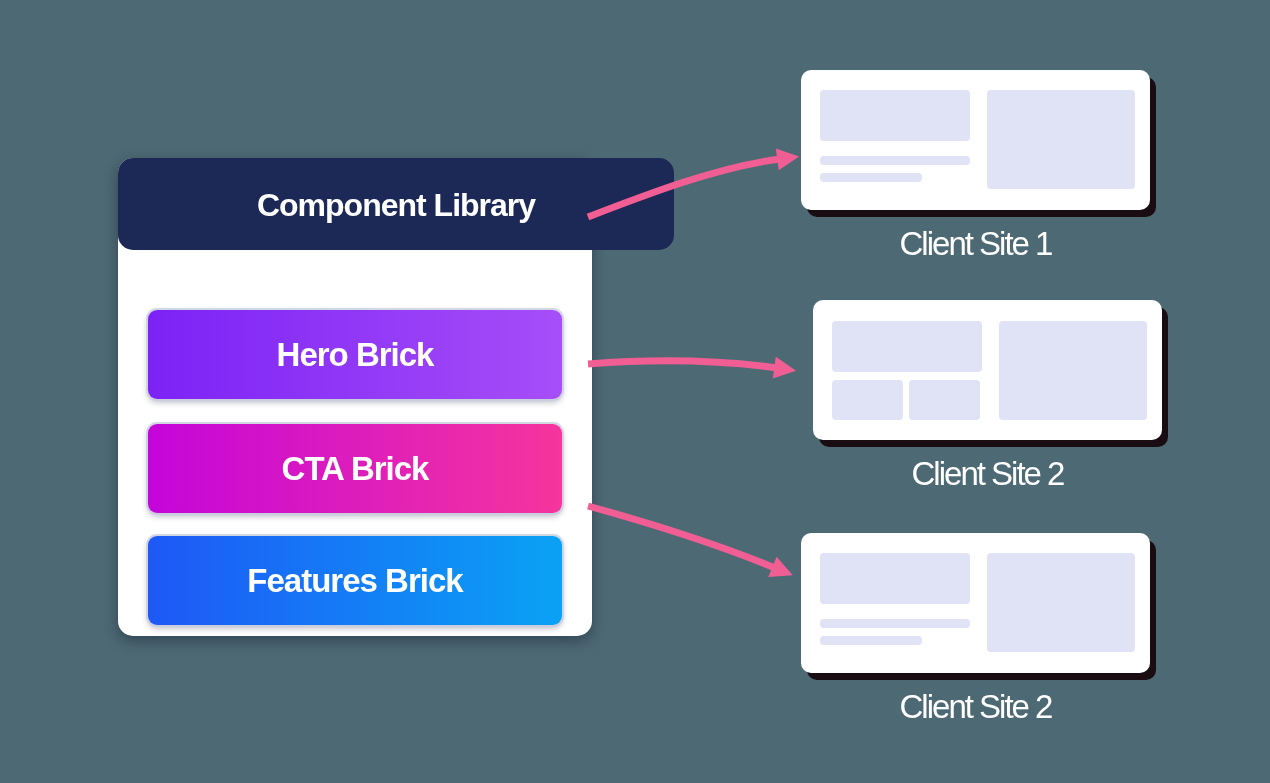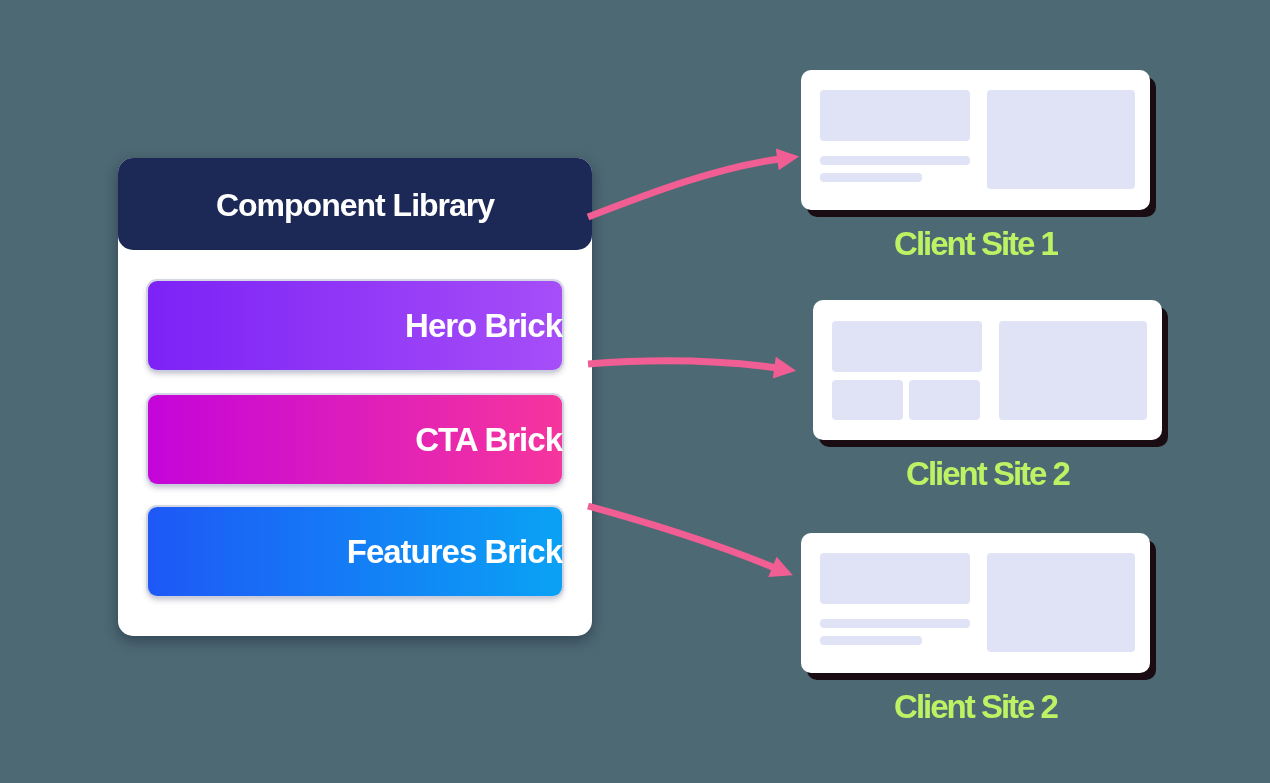--- a/index.html
+++ b/index.html
@@ -3,44 +3,44 @@
 <meta charset="utf-8">
 <style>
   html,body{margin:0;padding:0;}
   body{font-family:"Liberation Sans", sans-serif;}
   .stage{position:relative;width:1270px;height:783px;background:#4d6973;overflow:hidden;}
 
   
   .panel{position:absolute;left:118px;top:158px;width:474px;height:478px;
          background:#ffffff;border-radius:15px;
          box-shadow:0 5px 14px rgba(10,15,40,0.40);}
-  .panel-header{position:absolute;left:0;top:0;width:474px;height:92px;padding-top:2px;box-sizing:border-box;
+  .panel-header{position:absolute;left:0;top:0;width:556px;height:92px;padding-top:2px;box-sizing:border-box;
          border-radius:15px;display:flex;align-items:center;justify-content:center;}
   .panel-title{color:#ffffff;font-size:32px;font-weight:bold;letter-spacing:-1px;}
   .brick{position:absolute;left:30px;width:414px;height:89px;border-radius:9px;
-         display:flex;align-items:center;justify-content:flex-end;
-         box-shadow:0 0 0 2px rgba(203,206,222,0.8),0 3px 6px rgba(40,40,80,0.35);}
+         display:flex;align-items:center;justify-content:center;
+         box-shadow:0 0 0 2px rgba(203,206,222,0.8),0 3px 6px rgba(40,40,80,0.35);margin-top:29px;}
   .brick-label{color:#ffffff;font-size:33px;font-weight:bold;letter-spacing:-1px;}
   .brick-0{top:123px;}
   .brick-1{top:237px;}
   .brick-2{top:349px;}
 
   
   .arrows{position:absolute;left:0;top:0;width:1270px;height:783px;pointer-events:none;}
 
   
   .site{position:absolute;left:801px;width:349px;}
   .site-0{top:70px;}
   .site-1{top:300px;padding-left:12px;}
   .site-2{top:533px;}
   .site-card{position:relative;width:349px;height:140px;background:#ffffff;border-radius:10px;
          box-shadow:6px 7px 0 #190d13;}
   .wf{position:absolute;background:#dfe3f5;border-radius:4px;}
   .wf-line{border-radius:4px;}
-  .site-label{margin-top:15px;text-align:center;color:#bef264;font-size:33px;font-weight:bold;letter-spacing:-2px;}
+  .site-label{margin-top:15px;text-align:center;color:#ffffff;font-size:33px;font-weight:normal;letter-spacing:-2px;}
 
   
   .wf-hero-big   {left:19px;top:20px;width:150px;height:51px;}
   .wf-hero-line1 {left:19px;top:86px;width:150px;height:9px;}
   .wf-hero-line2 {left:19px;top:103px;width:102px;height:9px;}
   .wf-hero-right {left:186px;top:20px;width:148px;height:99px;}
 
   
   .wf-feat-big   {left:19px;top:21px;width:150px;height:51px;}
   .wf-feat-sm1   {left:19px;top:80px;width:71px;height:40px;}

